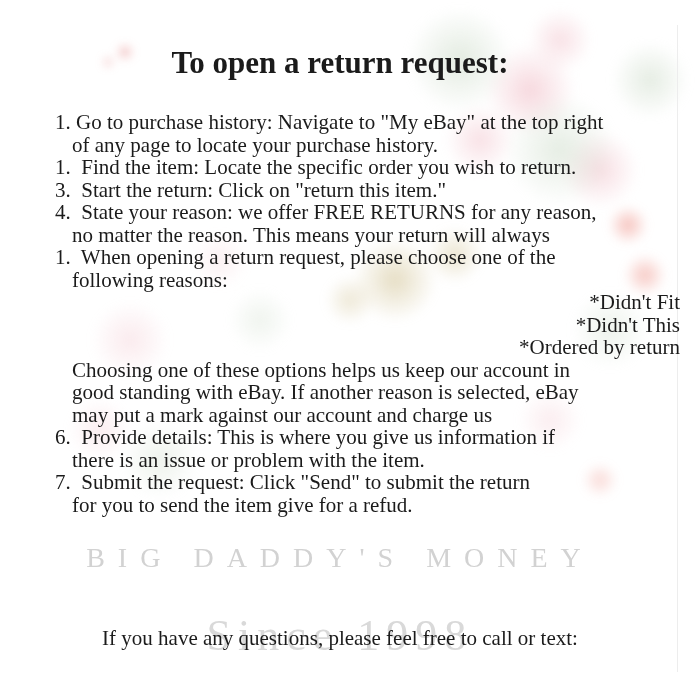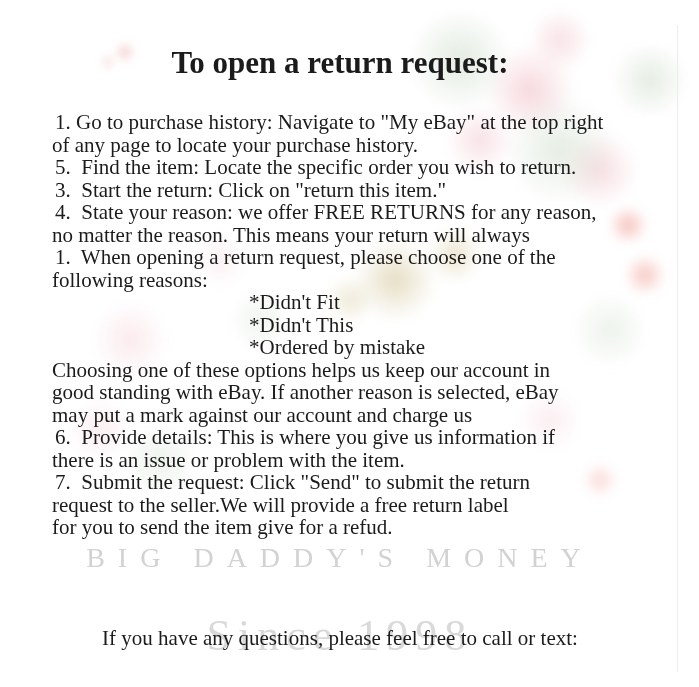--- a/index.html
+++ b/index.html
@@ -89,22 +89,22 @@
     top: 84px; left: 0; width: 680px;
     z-index: 2;
     margin-top: 27px;
   }
   .line {
     white-space: pre;
     font-size: 21px;
     line-height: 22.5px;
   }
   .ind-a { padding-left: 55px; }
-  .ind-b { padding-left: 52px; }
-  .ind-c { padding-left: 249px; }
+  .ind-b { padding-left: 72px; }
+  .ind-c { padding-left: 249px; text-align: right; }
   .footer {
     position: absolute;
     top: 576px; left: 0; width: 680px;
     text-align: center;
     font-size: 21px;
     line-height: 25px;
     z-index: 2;
     white-space: pre;
   }
 </style>
@@ -116,36 +116,35 @@
   <div class="edge-line"></div>
 
   <div class="wm-brand">BIG DADDY'S MONEY</div>
   <div class="wm-since">Since 1998</div>
 
   <div class="title">To open a return request:</div>
 
   <div class="content">
     <div class="line ind-a">1. Go to purchase history: Navigate to "My eBay" at the top right</div>
     <div class="line ind-b">of any page to locate your purchase history.</div>
-    <div class="line ind-a">5.  Find the item: Locate the specific order you wish to return.</div>
+    <div class="line ind-a">1.  Find the item: Locate the specific order you wish to return.</div>
     <div class="line ind-a">3.  Start the return: Click on "return this item."</div>
     <div class="line ind-a">4.  State your reason: we offer FREE RETURNS for any reason,</div>
     <div class="line ind-b">no matter the reason. This means your return will always</div>
     <div class="line ind-a">1.  When opening a return request, please choose one of the</div>
     <div class="line ind-b">following reasons:</div>
     <div class="line ind-c">*Didn't Fit</div>
     <div class="line ind-c">*Didn't This</div>
-    <div class="line ind-c">*Ordered by mistake</div>
+    <div class="line ind-c">*Ordered by return</div>
     <div class="line ind-b">Choosing one of these options helps us keep our account in</div>
     <div class="line ind-b">good standing with eBay. If another reason is selected, eBay</div>
     <div class="line ind-b">may put a mark against our account and charge us</div>
     <div class="line ind-a">6.  Provide details: This is where you give us information if</div>
     <div class="line ind-b">there is an issue or problem with the item.</div>
     <div class="line ind-a">7.  Submit the request: Click "Send" to submit the return</div>
-    <div class="line ind-b">request to the seller.We will provide a free return label</div>
     <div class="line ind-b">for you to send the item give for a refud.</div>
   </div>
 
   <div class="footer">
     <div>If you have any questions, please feel free to call or text:</div>
     
   </div>
 </div>
 
 </body></html>

